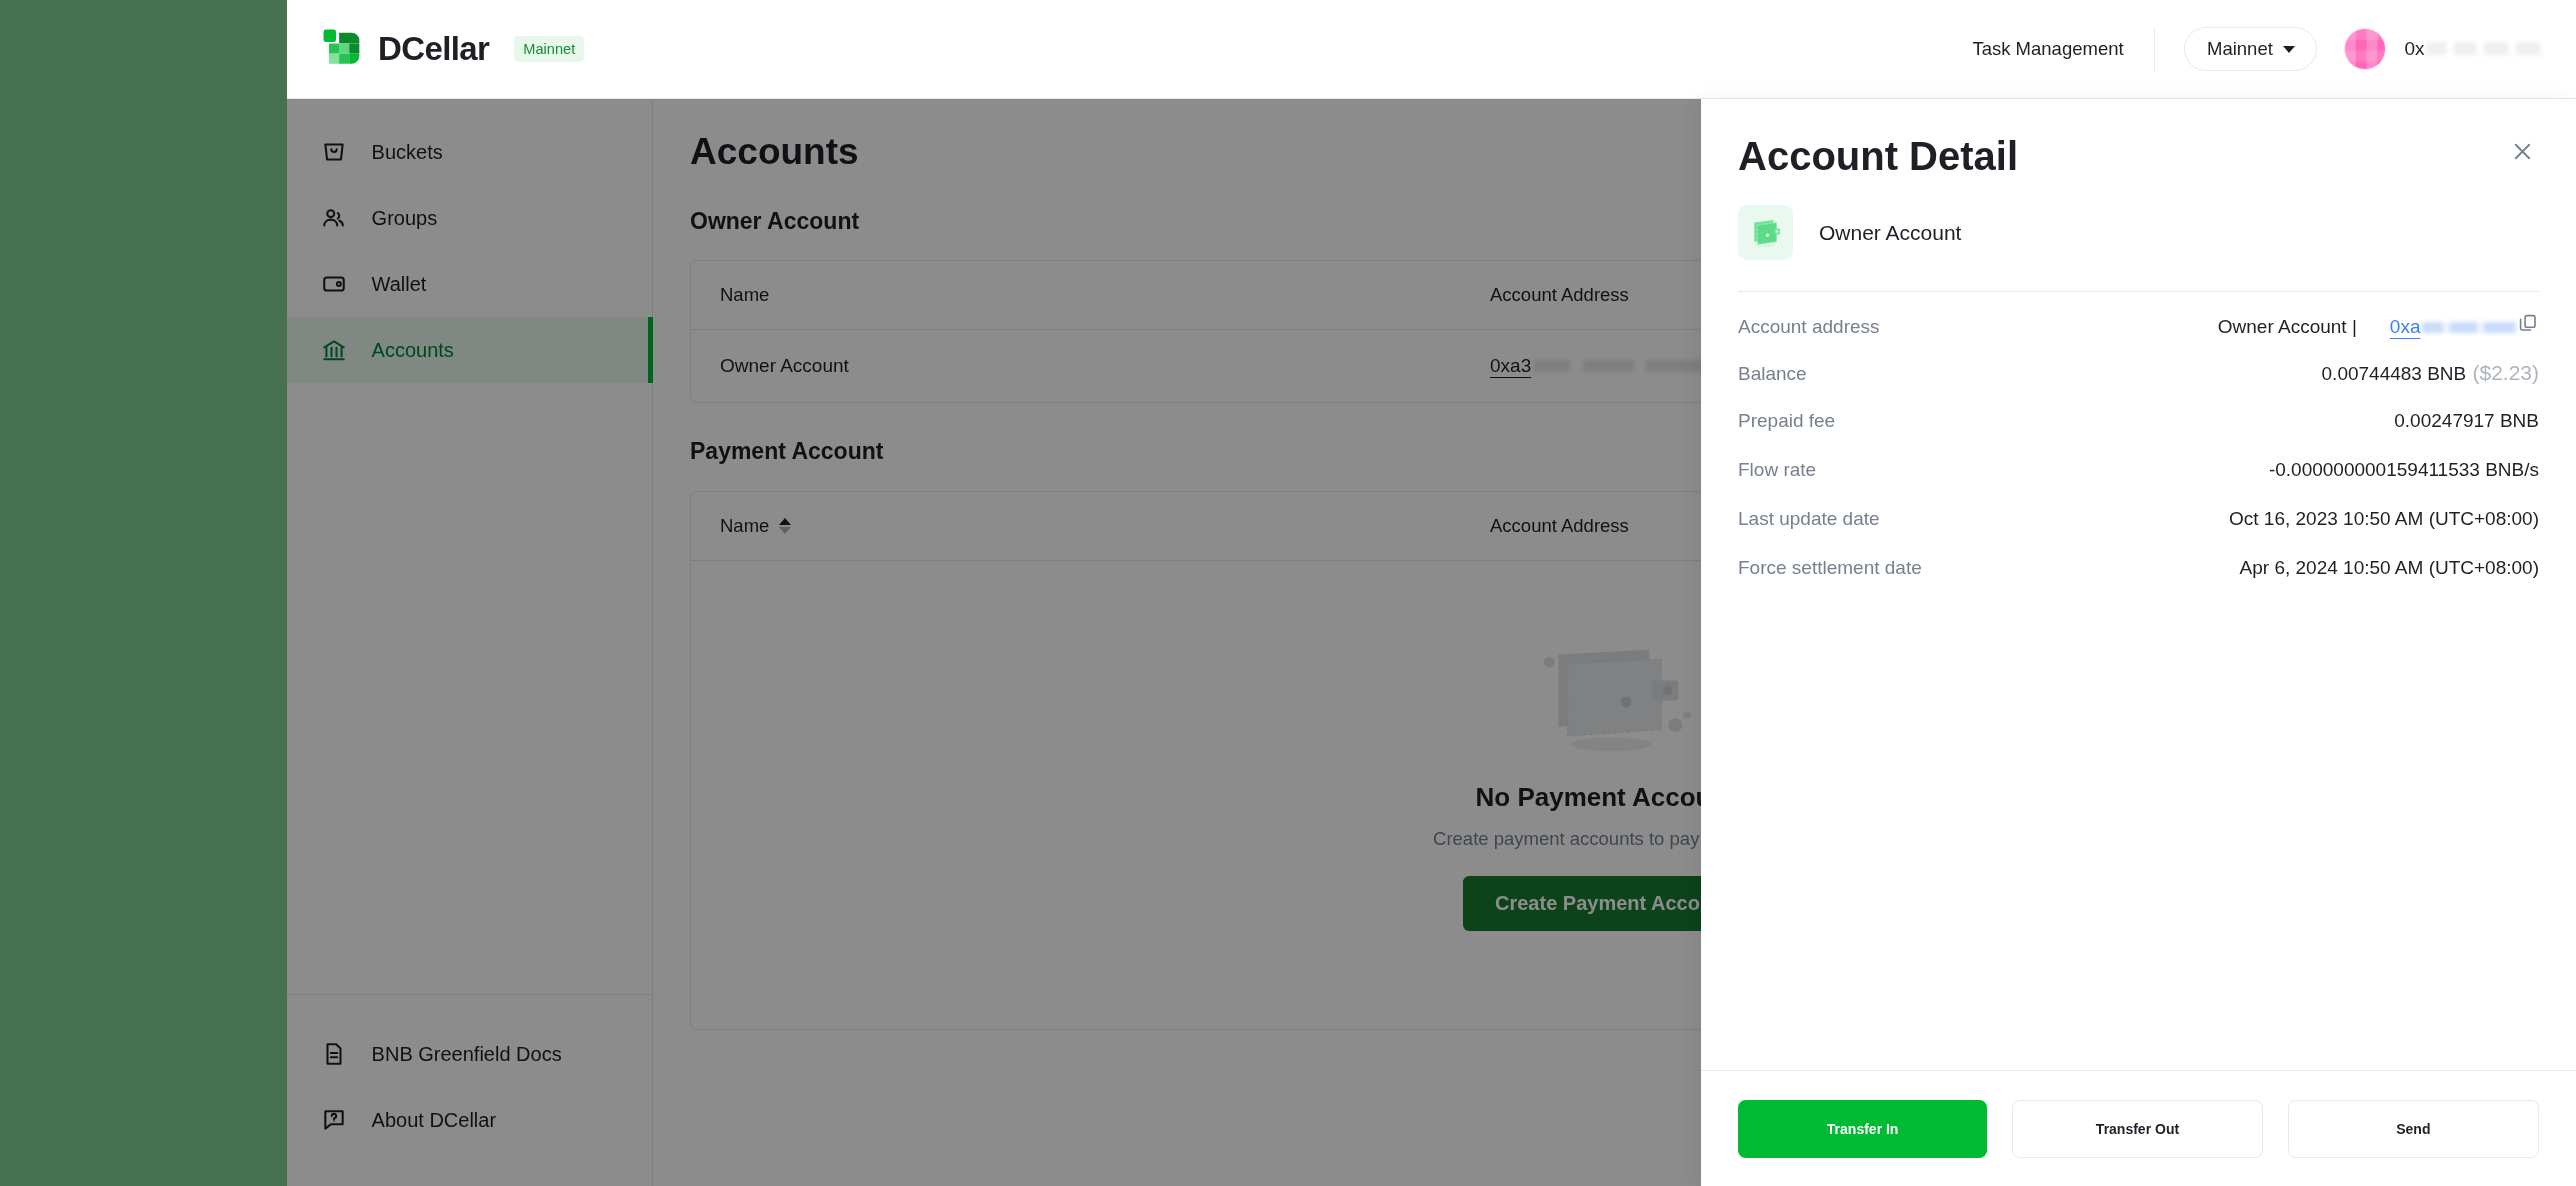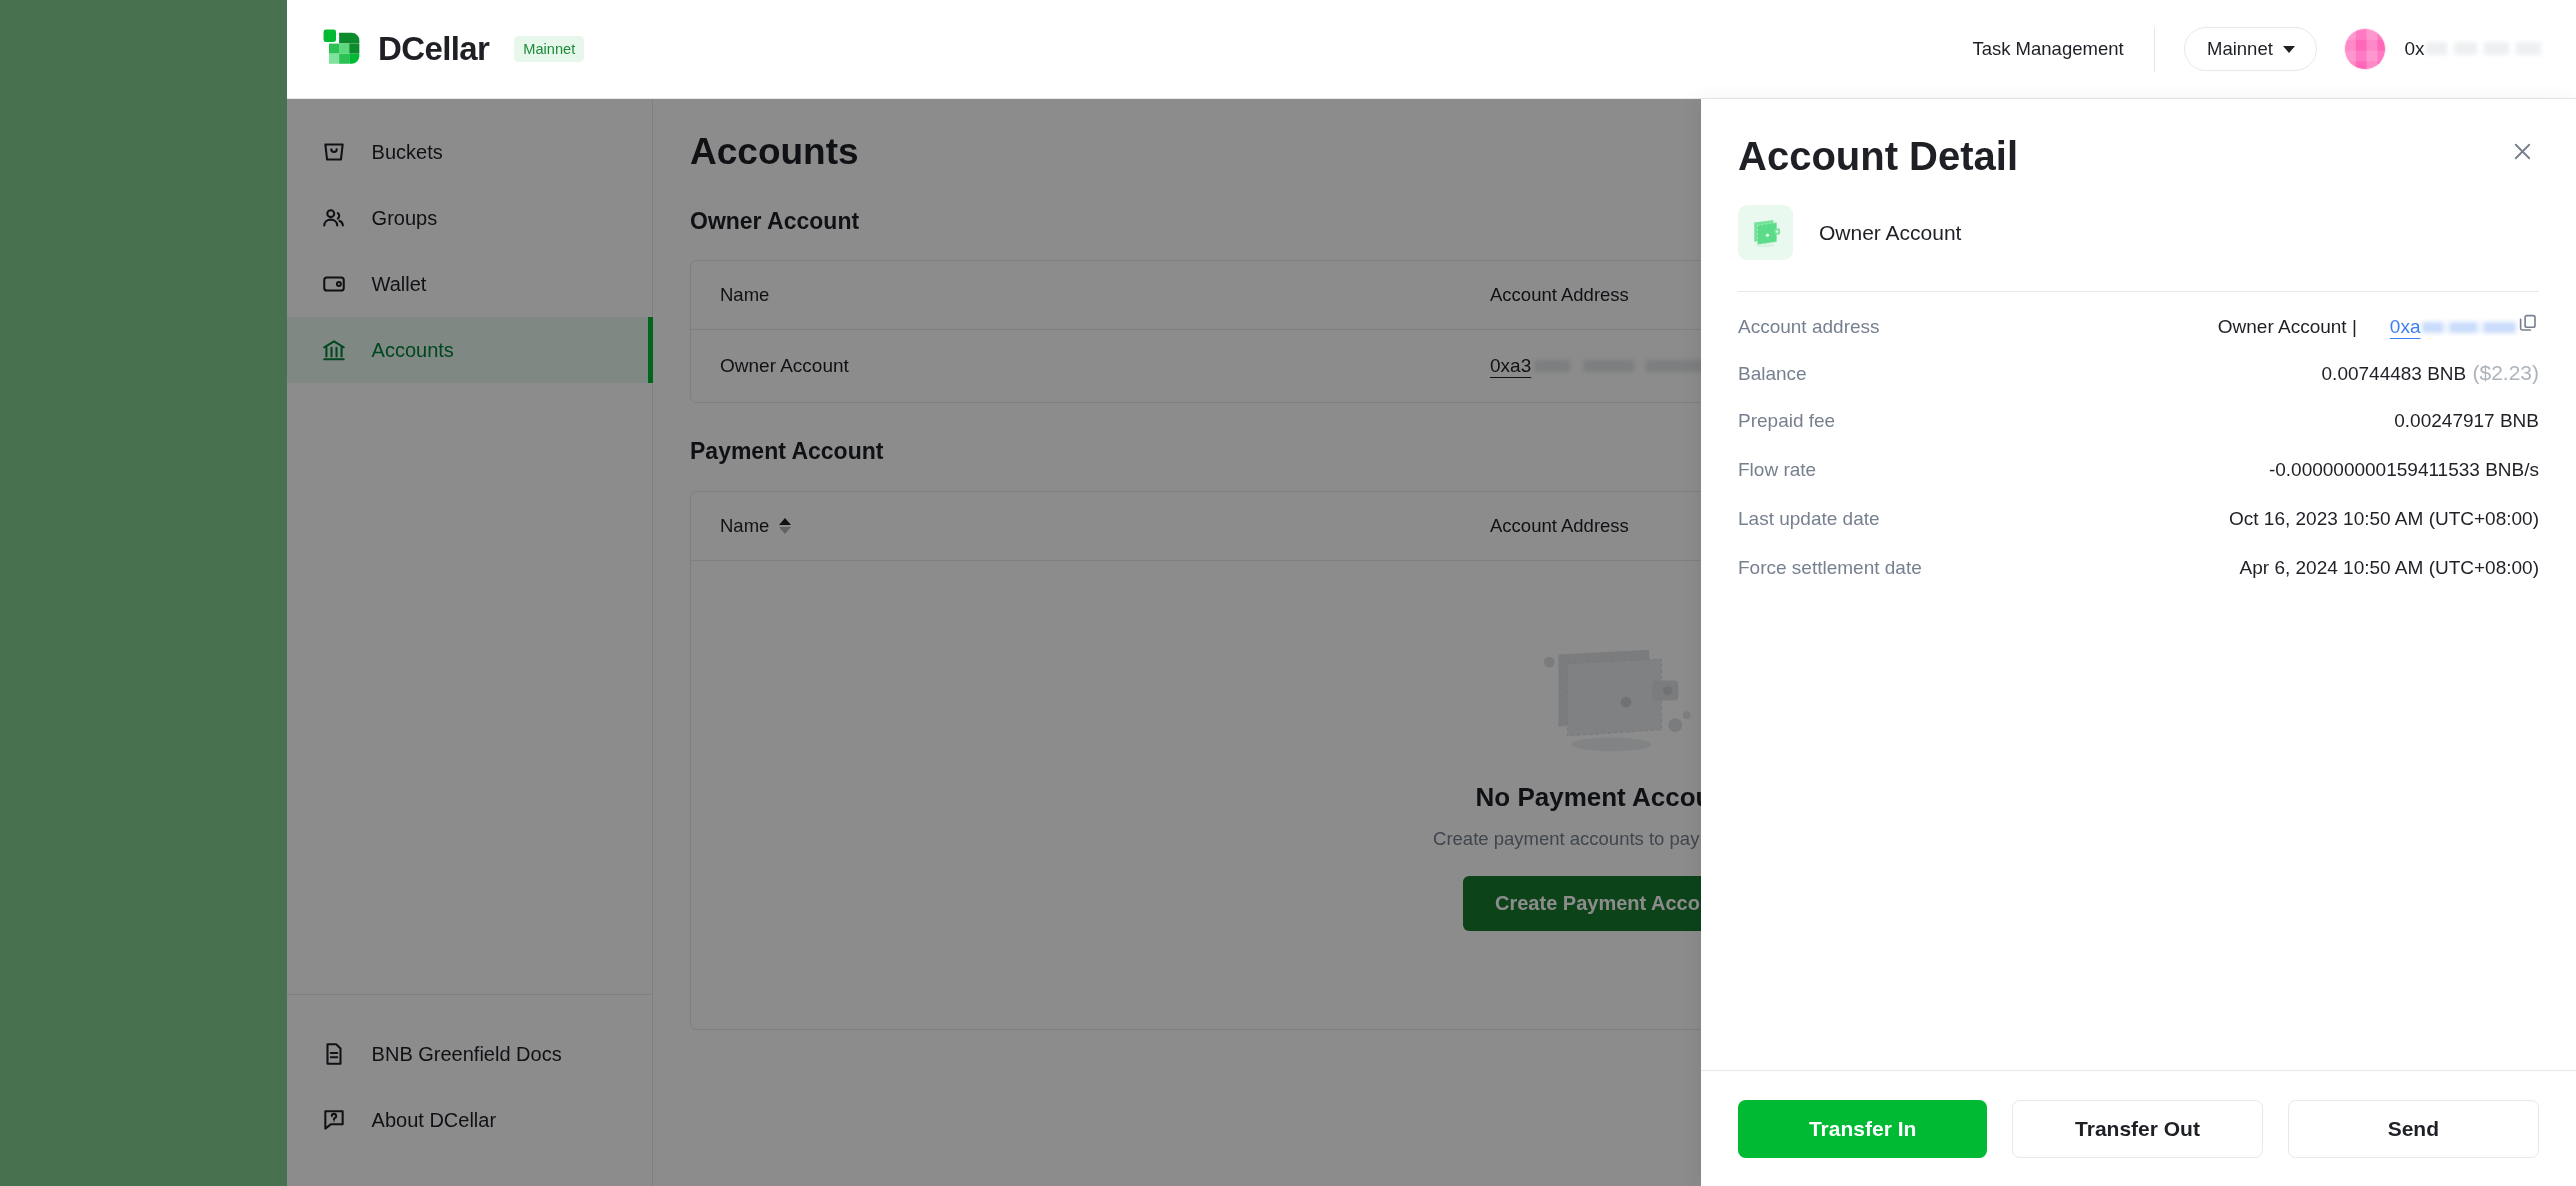--- a/index.html
+++ b/index.html
@@ -203,21 +203,21 @@
   }
   .copy-ico { width: 23px; height: 23px; color: #76808f; }
 
   .drawer-foot {
     margin-top: auto;
     border-top: 0.8px solid #e6e8ea;
     padding: 29px 37px;
     display: flex; gap: 24.6px;
   }
   .btn {
-    flex: 1; height: 58px; border-radius: 7.7px; font-size: 21px; font-weight: 600;
+    flex: 1; height: 58px; border-radius: 7.7px; font-size: 14px; font-weight: 600;
     display: flex; align-items: center; justify-content: center;
   }
   .btn.green { background: #00ba34; color: #ffffff; border: none; }
   .btn.ghost { background: #ffffff; color: #1e2026; border: 0.8px solid #e6e8ea; }
 </style>
 </head>
 <body>
 
 <div id="root">
 

